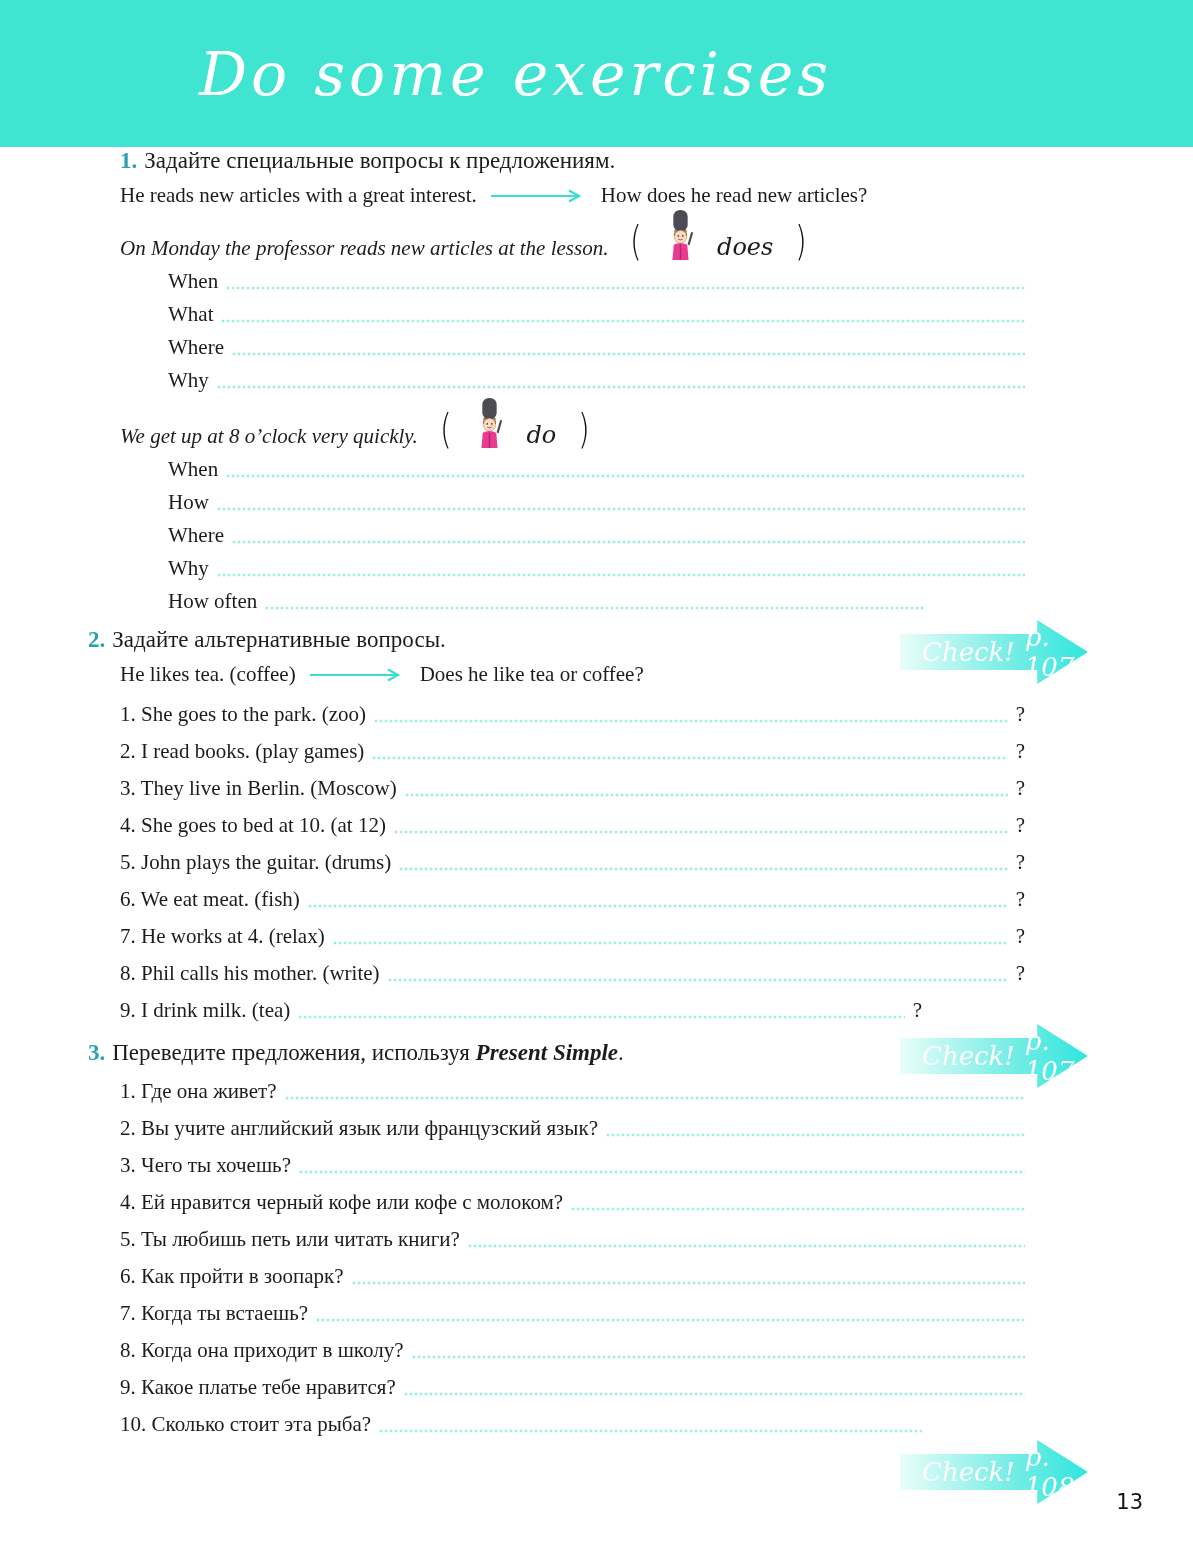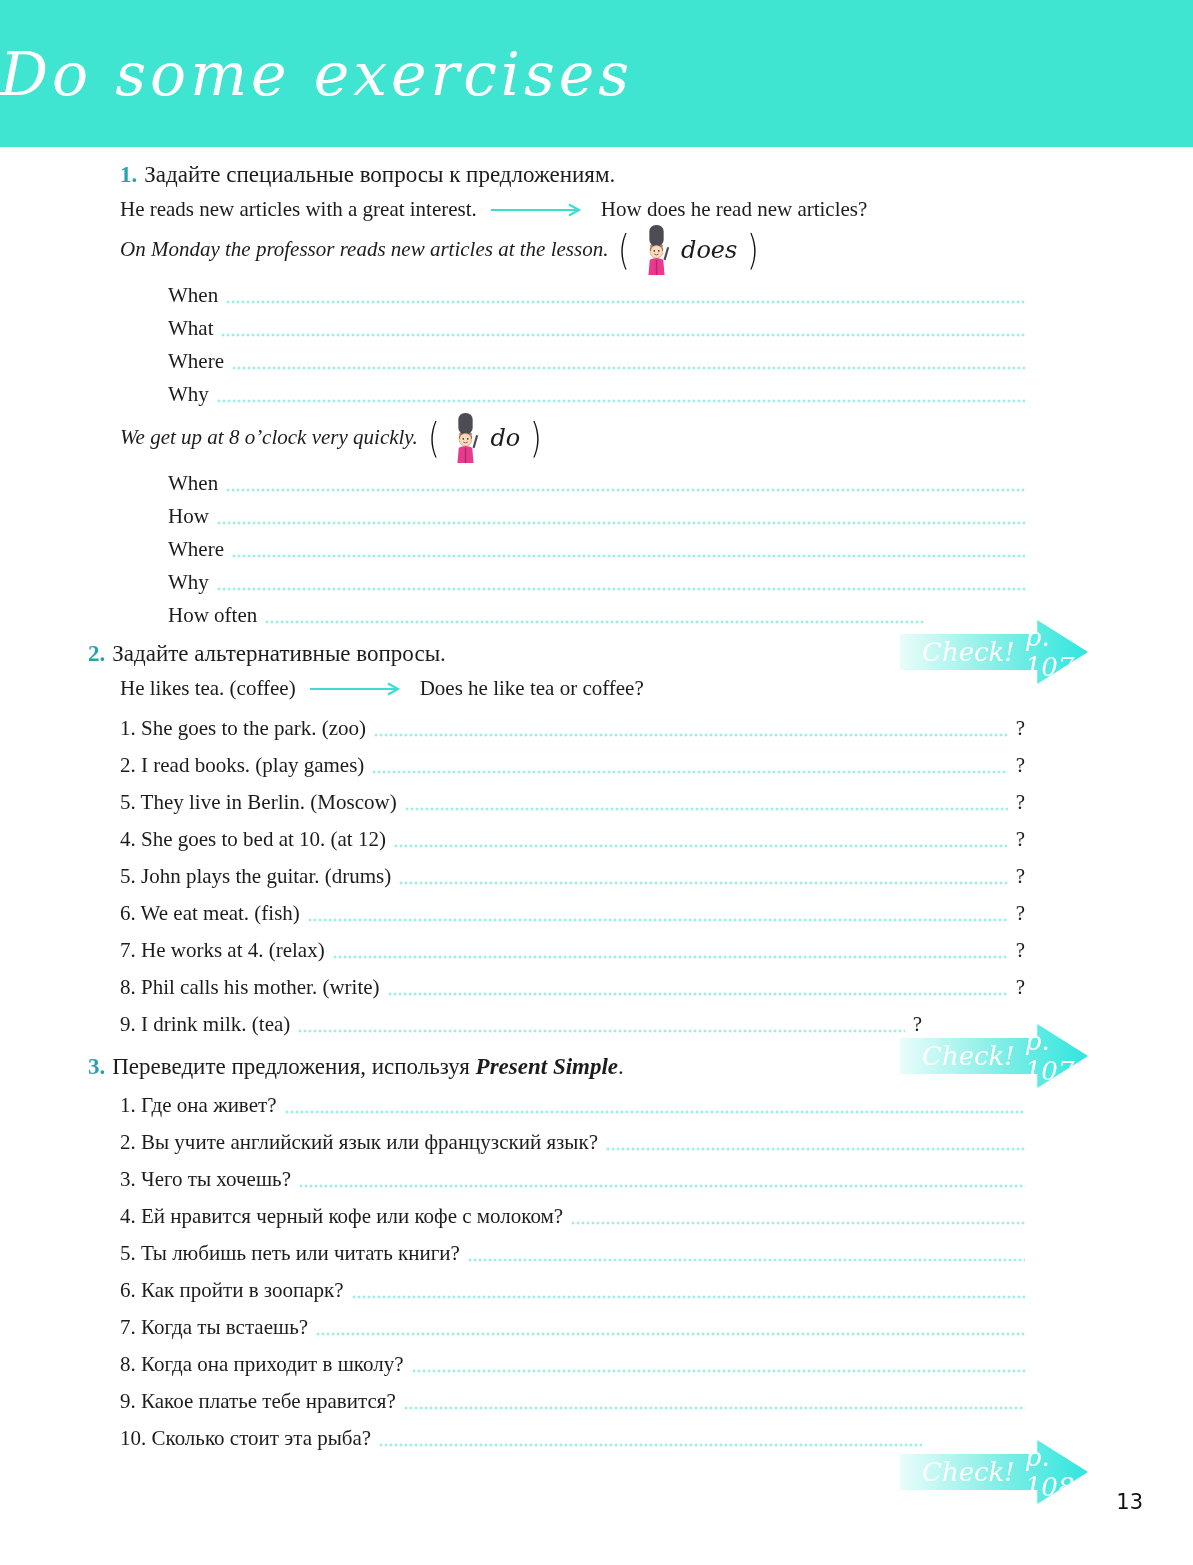--- a/index.html
+++ b/index.html
@@ -2,39 +2,39 @@
 <html><head>
 <meta charset="utf-8">
 <style>
   * { margin:0; padding:0; box-sizing:border-box; }
   html,body { width:1193px; height:1565px; background:#ffffff; overflow:hidden;
               font-family:"Liberation Serif", serif; color:#1c1c1c; }
   .page { position:relative; width:1193px; height:1565px; }
 
   
   .band { height:147px; background:#40e5d2; display:flex; align-items:center;
-          justify-content:flex-start; padding-right:162px; }
+          justify-content:center; padding-right:162px; }
   .band-title { color:#ffffff; font-family:"DejaVu Serif", serif; font-style:italic;
                 font-size:60px; letter-spacing:4px; font-weight:normal; }
 
   
   .content { padding:0 168px 0 120px; }
 
   h2.ex-head { font-size:23px; font-weight:normal; line-height:1.25; }
   h2.ex-head .num { color:#2aa2ac; font-weight:bold; margin-right:7px; }
   h2.ex-head.outdent { margin-left:-32px; }
-  .ex1-head { margin-top:14px; }
+  .ex1-head { }
   .ex2-head { margin-top:12px; }
   .ex3-head { margin-top:16px; }
   .em-bold { font-weight:bold; font-style:italic; }
 
   .example-row { margin-top:5px; height:30px; display:flex; align-items:center;
                  gap:12px; font-size:21px; }
 
-  .sentence-row { height:50px; display:flex; align-items:center; gap:8px; }
+  .sentence-row { height:50px; display:flex; align-items:flex-end; gap:20px; }
   .sentence-row .sent { font-style:italic; font-size:21px; }
   .paren { font-family:"DejaVu Sans", sans-serif; font-size:40px; font-weight:100;
            line-height:1; color:#111; transform:scaleX(.75); }
   .hint { font-family:"DejaVu Serif", serif; font-style:italic; font-size:24px; }
   .guard { height:52px; width:33px; flex:none; }
 
   .wline { display:flex; align-items:flex-end; height:33px; font-size:21px;margin-left:48px; }
   .item-row { display:flex; align-items:flex-end; height:37px; font-size:21px; }
   .fill { flex:1; height:4px; margin:0 0 4px 8px;
           background-image:radial-gradient(circle at 2px 2px, #9bf0e4 1.3px, transparent 1.7px);
@@ -195,21 +195,21 @@
             <span class="qmark">?</span>
           </div>
 
           <div class="item-row">
             <span>2. I read books. (play games)</span>
             <span class="fill"></span>
             <span class="qmark">?</span>
           </div>
 
           <div class="item-row">
-            <span>5. They live in Berlin. (Moscow)</span>
+            <span>3. They live in Berlin. (Moscow)</span>
             <span class="fill"></span>
             <span class="qmark">?</span>
           </div>
 
           <div class="item-row">
             <span>4. She goes to bed at 10. (at 12)</span>
             <span class="fill"></span>
             <span class="qmark">?</span>
           </div>
 

